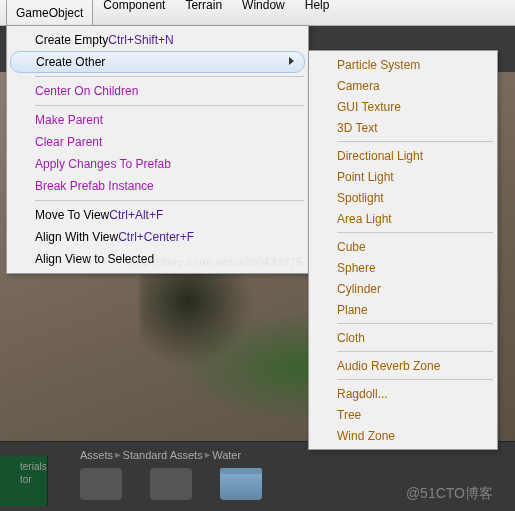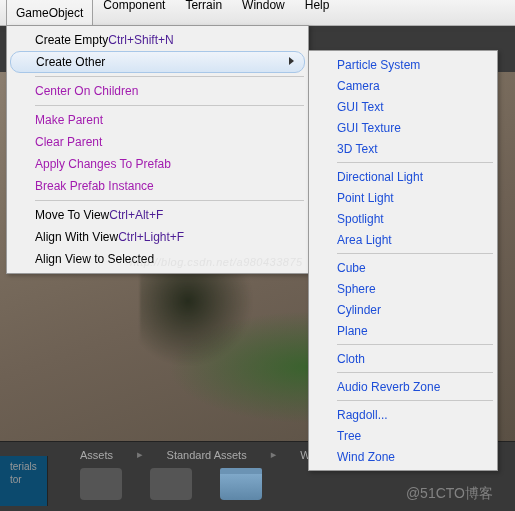--- a/index.html
+++ b/index.html
@@ -33,27 +33,27 @@
     background: radial-gradient(circle at 40% 50%, rgba(20,30,15,0.8) 0%, transparent 60%);
     filter: blur(1px);
   }
 
   .bottom-panel {
     position: absolute; left: 0; right: 0; bottom: 0; height: 70px;
     background: #383838; border-top: 1px solid #222;
   }
   .breadcrumb {
     position: absolute; left: 80px; top: 6px; font-size: 11px; color: #aaa;
-    display: flex; align-items: center; gap: 24px;
+    display: flex; align-items: center; gap: 2px;
   }
   .breadcrumb .sep { color: #777; }
   .tab-stub {
     position: absolute; left: 0; top: 14px; width: 48px; height: 50px;
-    background: #0c4a6e; border-right: 1px solid #222; color: #999;
-    font-size: 10px; padding: 4px 10px; line-height: 1.3;
+    background: #14532d; border-right: 1px solid #222; color: #999;
+    font-size: 10px; padding: 4px 20px; line-height: 1.3;
   }
   .thumbs {
     position: absolute; left: 80px; top: 26px; display: flex; gap: 28px;
   }
   .thumb {
     width: 42px; height: 32px; background: #555; border-radius: 4px;
   }
   .thumb.folder {
     background: linear-gradient(#7fa8c9,#5e87a8); border-radius: 2px 2px 4px 4px;
     border-top: 6px solid #6b93b4;
@@ -82,21 +82,21 @@
   }
   .dropdown .sep {
     height: 1px; background: #c8c8c8; margin: 3px 2px 3px 26px;
   }
   .dropdown .shortcut { color: #4c1d95; font-size: 12px; }
 
   .submenu {
     position: absolute; top: 50px; left: 308px; width: 190px;
     background: #f0f0f0; border: 1px solid #9a9a9a;
     box-shadow: 2px 2px 4px rgba(0,0,0,0.25);
-    padding: 3px 2px; font-size: 12px; color: #1d4ed8;
+    padding: 3px 2px; font-size: 12px; color: #a16207;
   }
   .submenu .mi { height: 21px; padding: 0 12px 0 26px; display: flex; align-items: center; }
   .submenu .sep { height: 1px; background: #c8c8c8; margin: 3px 2px 3px 26px; }
 
   .watermark1 {
     position: absolute; top: 256px; left: 130px; color: rgba(200,200,200,0.35);
     font-size: 11px; letter-spacing: 0.5px; font-style: italic;
   }
   .watermark2 {
     position: absolute; bottom: 8px; right: 22px; color: rgba(180,180,180,0.6);
@@ -162,31 +162,30 @@
   <div class="mi disabled">
     <span>Break Prefab Instance</span>
   </div>
   <div class="sep"></div>
   <div class="mi">
     <span>Move To View</span>
     <span class="shortcut">Ctrl+Alt+F</span>
   </div>
   <div class="mi">
     <span>Align With View</span>
-    <span class="shortcut">Ctrl+Light+F</span>
+    <span class="shortcut">Ctrl+Center+F</span>
   </div>
   <div class="mi">
     <span>Align View to Selected</span>
   </div>
 </div>
 
 <div class="submenu">
   <div class="mi">Particle System</div>
   <div class="mi">Camera</div>
-  <div class="mi">GUI Text</div>
   <div class="mi">GUI Texture</div>
   <div class="mi">3D Text</div>
   <div class="sep"></div>
   <div class="mi">Directional Light</div>
   <div class="mi">Point Light</div>
   <div class="mi">Spotlight</div>
   <div class="mi">Area Light</div>
   <div class="sep"></div>
   <div class="mi">Cube</div>
   <div class="mi">Sphere</div>

